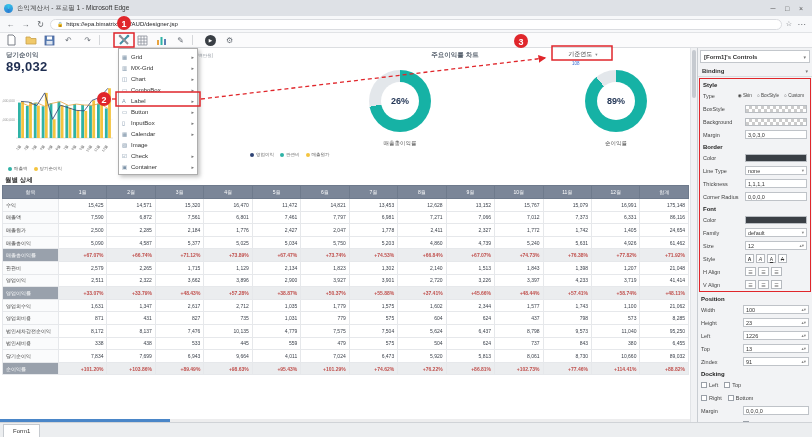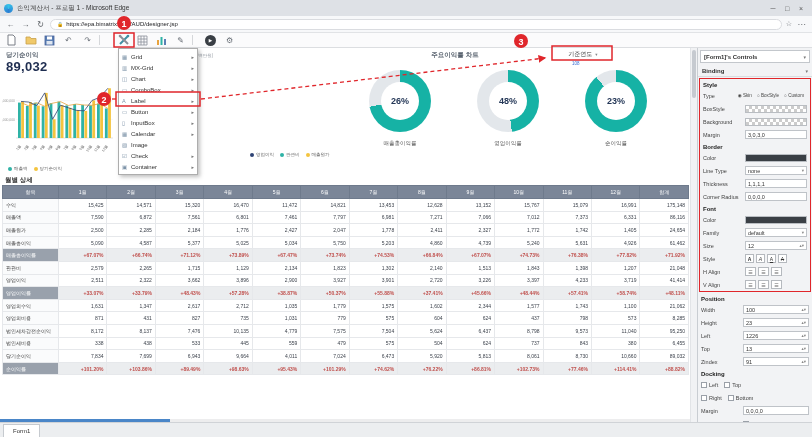--- a/index.html
+++ b/index.html
@@ -249,31 +249,23 @@
       <div class="donuts">
           <div class="donut-block">
             <div class="donut" style="background: conic-gradient(rgb(22, 178, 165) 0deg, rgb(22, 178, 165) 72%, rgb(227, 231, 235) 72%, rgb(227, 231, 235) 100%);">
               <div class="hole">
                 <span class="pct">26%</span>
               </div>
             </div>
             <div class="dlabel">매출총이익률</div>
           </div>
           <div class="donut-block">
-            <div class="donut" style="background: conic-gradient(rgb(22, 178, 165) 0deg, rgb(22, 178, 165) 48%, rgb(227, 231, 235) 48%, rgb(227, 231, 235) 100%);">
-              <div class="hole">
-                <span class="pct">48%</span>
-              </div>
-            </div>
-            <div class="dlabel">영업이익률</div>
-          </div>
-          <div class="donut-block">
             <div class="donut" style="background: conic-gradient(rgb(22, 178, 165) 0deg, rgb(22, 178, 165) 89%, rgb(227, 231, 235) 89%, rgb(227, 231, 235) 100%);">
               <div class="hole">
-                <span class="pct">23%</span>
+                <span class="pct">89%</span>
               </div>
             </div>
             <div class="dlabel">순이익률</div>
           </div>
         </div>
 
       <div class="table-title">월별 상세</div>
       <div class="table-unit">(단위 : 백만원)</div>
       <table class="dtable">
         <thead>

